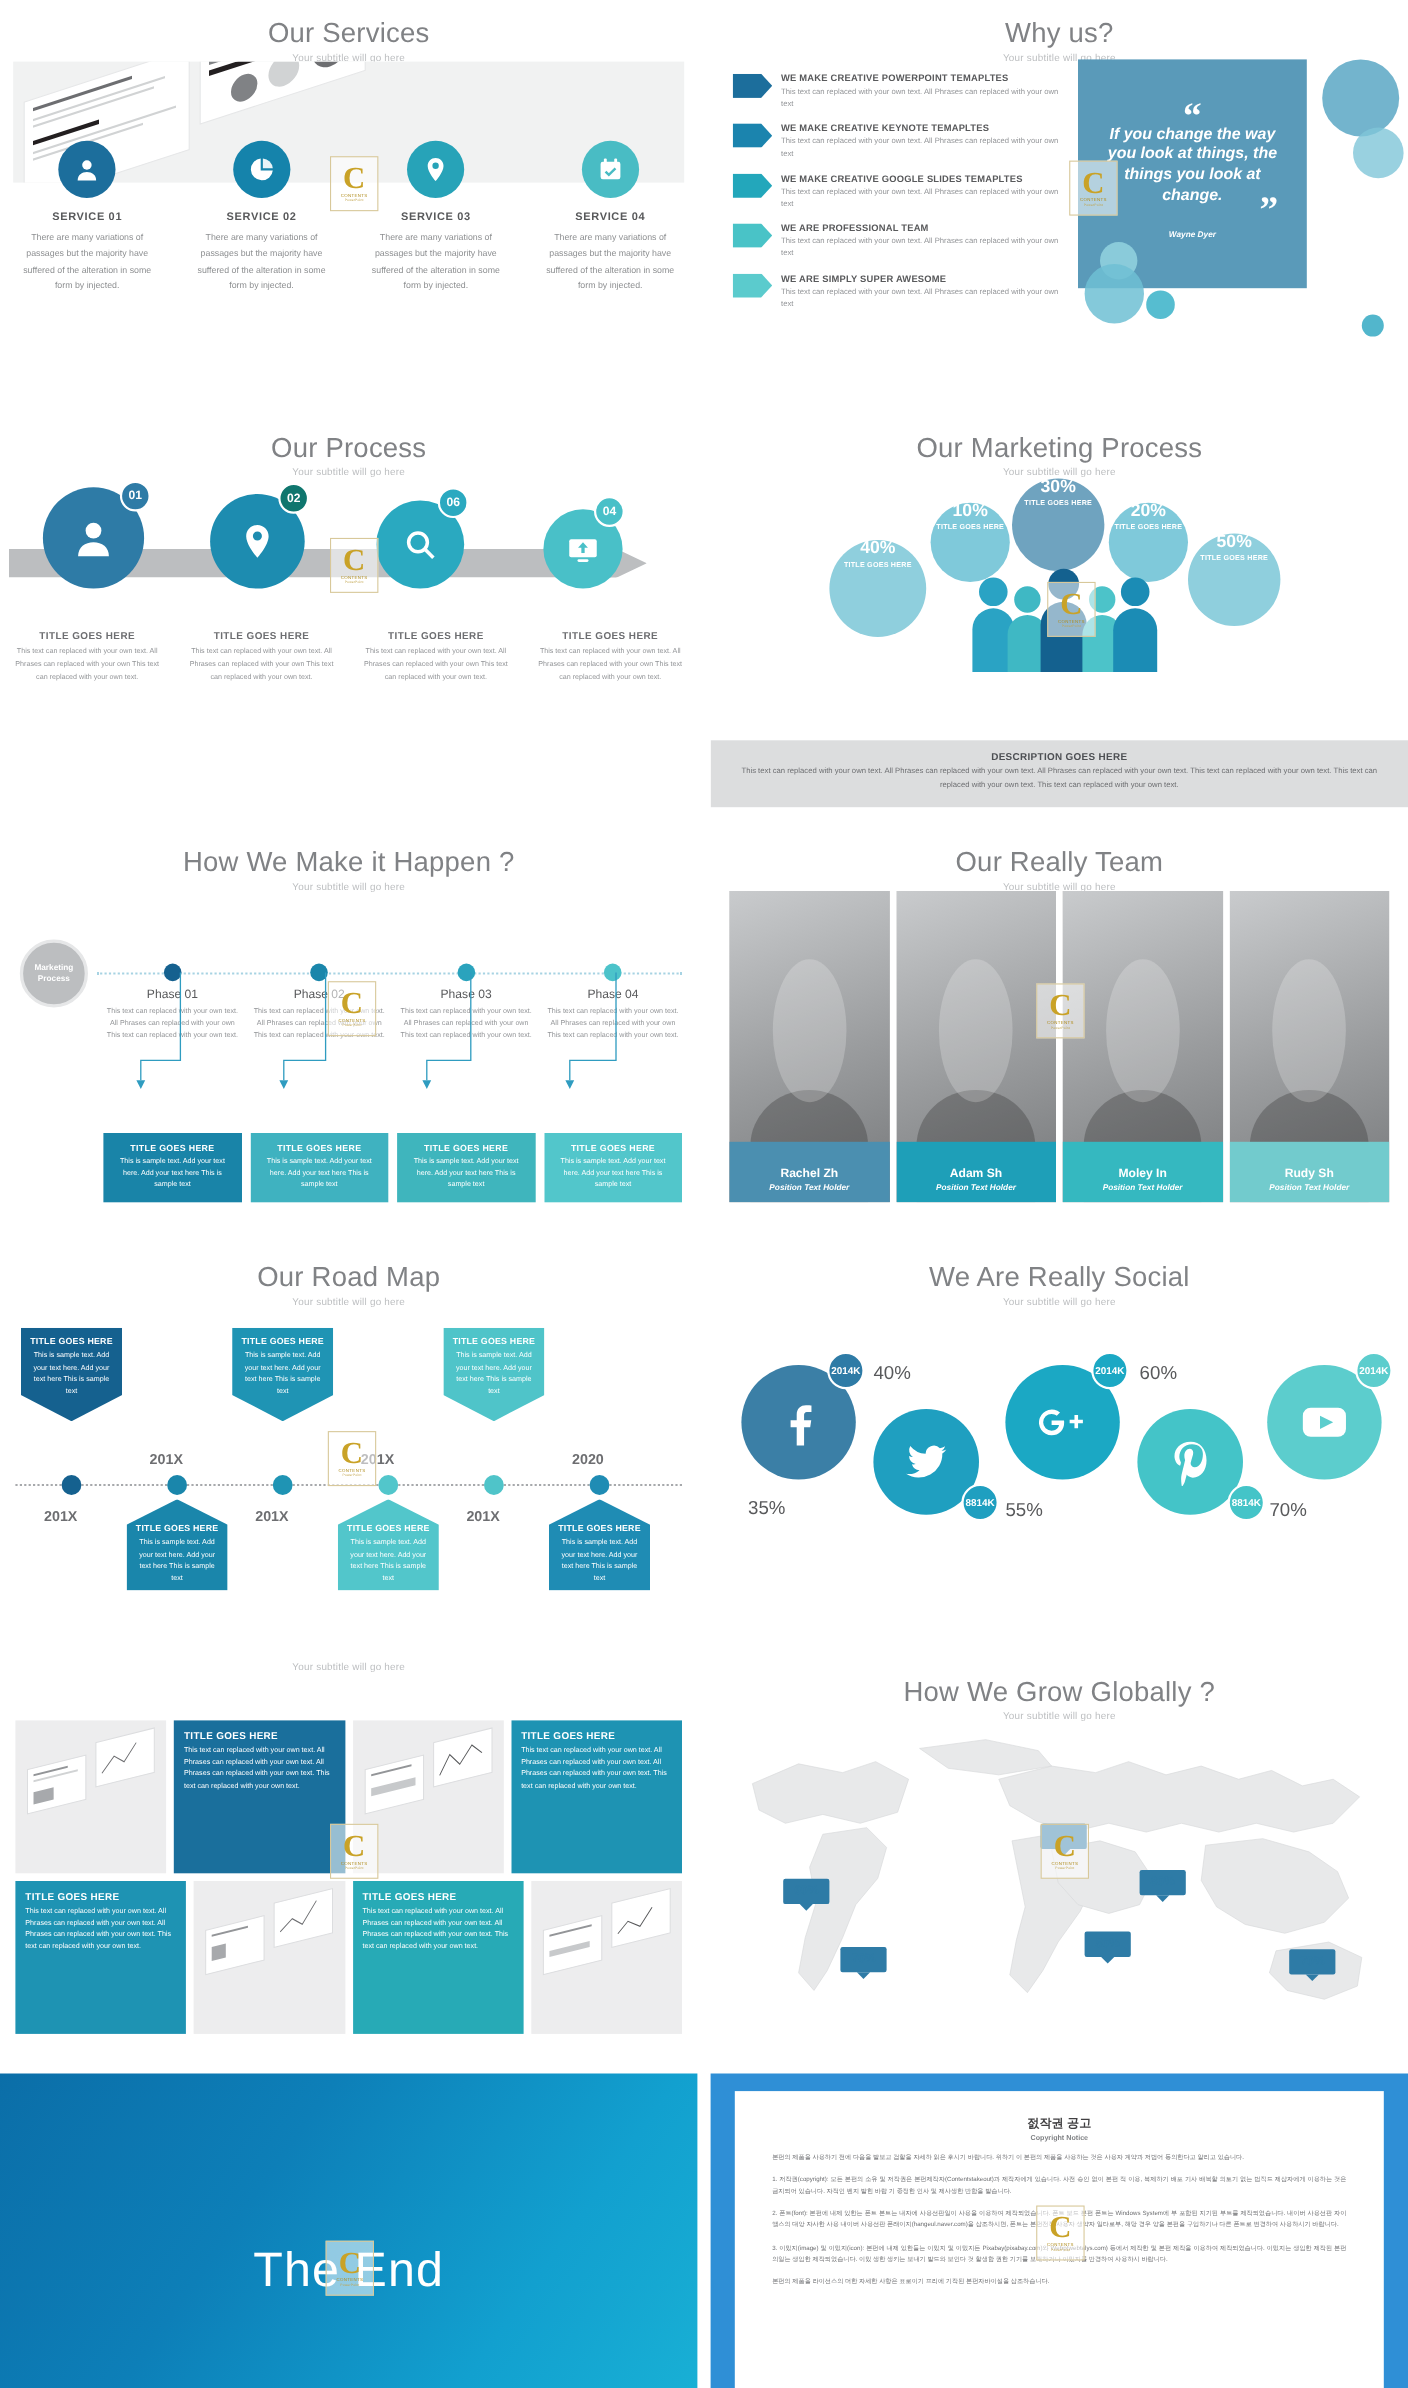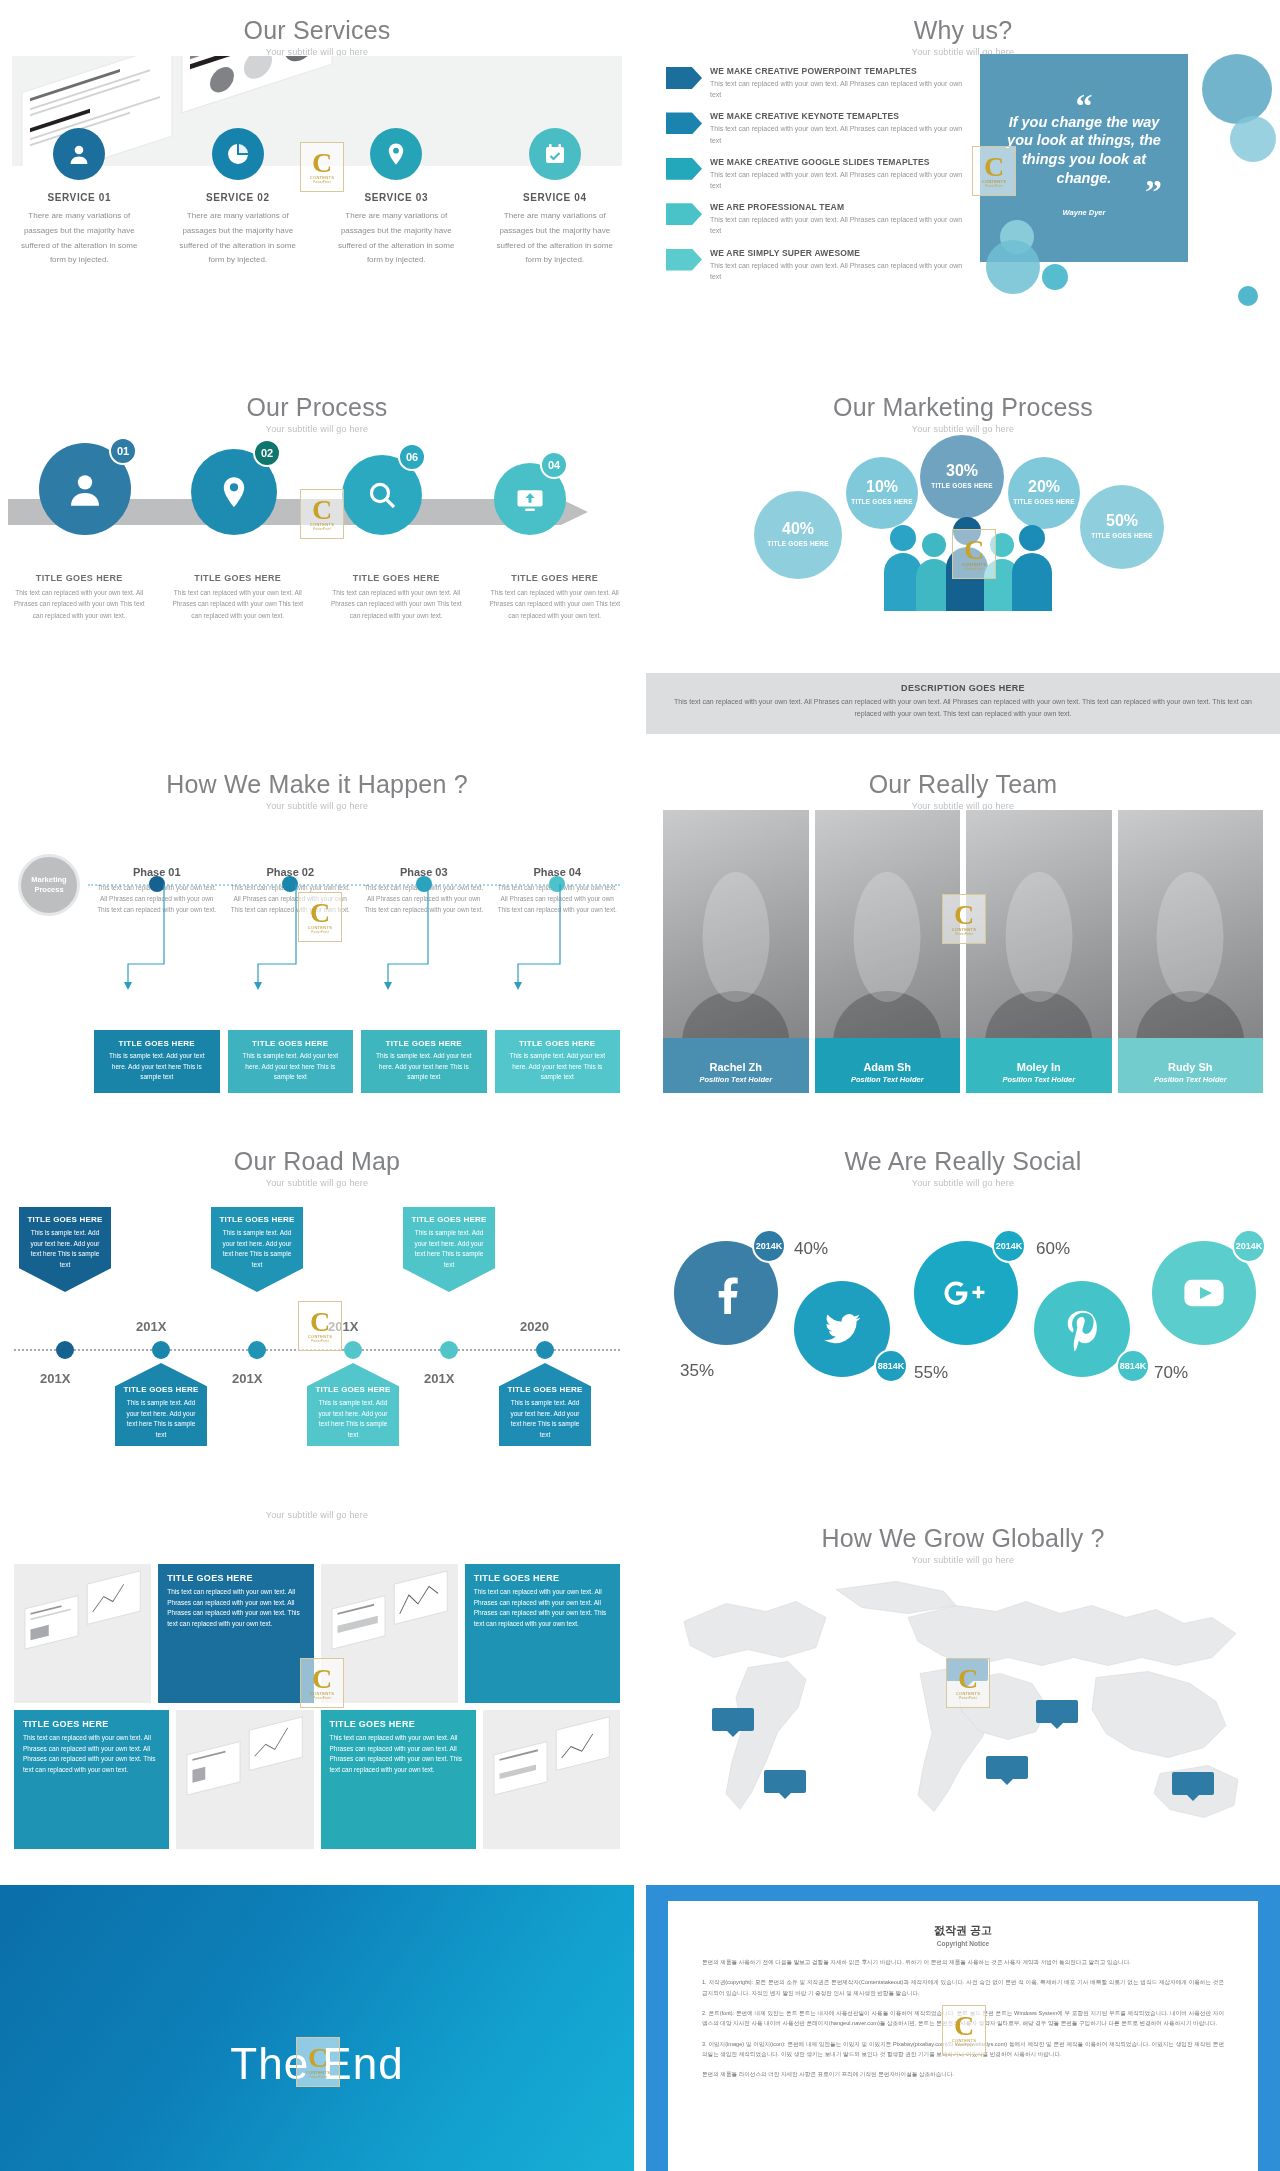--- a/index.html
+++ b/index.html
@@ -70,40 +70,40 @@
   .pr-badge { position:absolute; width:28px; height:28px; border-radius:50%; background:#2e7ba6;
     border:2px solid #fff; color:#fff; font-size:11px; display:flex; align-items:center; justify-content:center; font-weight:700;}
   .pr-texts { position:absolute; top:196px; left:0; right:0; display:flex; }
   .pr-t { flex:1; text-align:center; padding:0 8px; }
   .pr-t h4 { font-size:9px; color:#6d6e71; font-weight:700; letter-spacing:.4px;}
   .pr-t p { font-size:6.5px; line-height:1.75; color:#939598; margin-top:4px;}
 
   
   .mp-stage { position:absolute; left:0; right:0; top:56px; height:240px; }
   .mp-bub { position:absolute; border-radius:50%; color:#fff; text-align:center;
-    display:flex; flex-direction:column; align-items:center; justify-content:center; }
+    display:flex; flex-direction:column; align-items:center; justify-content:flex-start; }
   .mp-bub .pct { font-size:16px; font-weight:700; line-height:1; }
   .mp-bub .lbl { font-size:6.5px; font-weight:700; line-height:1.25; margin-top:3px; letter-spacing:.2px;}
   .person { position:absolute; }
   .p-head { border-radius:50%; }
   .p-body { border-radius:26px 26px 0 0; }
   .mp-desc { position:absolute; left:0; right:0; bottom:0; background:#dcddde; padding:10px 24px 14px; text-align:center;}
   .mp-desc h4 { font-size:9px; color:#4d4f53; font-weight:700; letter-spacing:.3px;}
   .mp-desc p { font-size:7px; line-height:1.7; color:#6d6e71; margin-top:3px;}
 
   
   .hh-circle { position:absolute; left:18px; top:100px; width:62px; height:62px; border-radius:50%;
     background:#bcbec0; border:3px solid #e6e7e8; color:#fff; font-size:7.5px; font-weight:700;
     display:flex; align-items:center; justify-content:center; text-align:center; line-height:1.35;}
   .hh-line { position:absolute; left:88px; top:130px; right:14px; height:2px;
     border-top:2px dotted #a7d3e3; }
   .hh-cols { position:absolute; left:90px; right:10px; top:112px; display:flex; }
   .hh-col { flex:1; position:relative; padding:0 5px; }
   .hh-dot { width:16px; height:16px; border-radius:50%; position:absolute; top:10px; left:50%; margin-left:-8px;}
-  .hh-col h4 { text-align:center; font-size:11px; color:#58595b; font-weight:700; }
+  .hh-col h4 { text-align:center; font-size:11px; color:#58595b; font-weight:400; margin-top:32px;}
   .hh-col p { text-align:center; font-size:6.5px; line-height:1.7; color:#939598; margin-top:4px;}
   .hh-boxes { position:absolute; left:90px; right:10px; bottom:18px; display:flex; }
   .hh-box { flex:1; margin:0 4px; color:#fff; padding:9px 8px 10px; text-align:center; }
   .hh-box h5 { font-size:8px; font-weight:700; letter-spacing:.3px; }
   .hh-box p { font-size:6.5px; line-height:1.65; margin-top:3px;}
 
   
   .team-row { position:absolute; left:14px; right:14px; top:56px; bottom:18px; display:flex; }
   .team-card { flex:1; margin:0 3px; position:relative; overflow:hidden; background:#d9d9d9;}
   .ph { position:absolute; inset:0; background:linear-gradient(160deg,#c9cbcd,#9a9c9e 55%,#76787a); }

